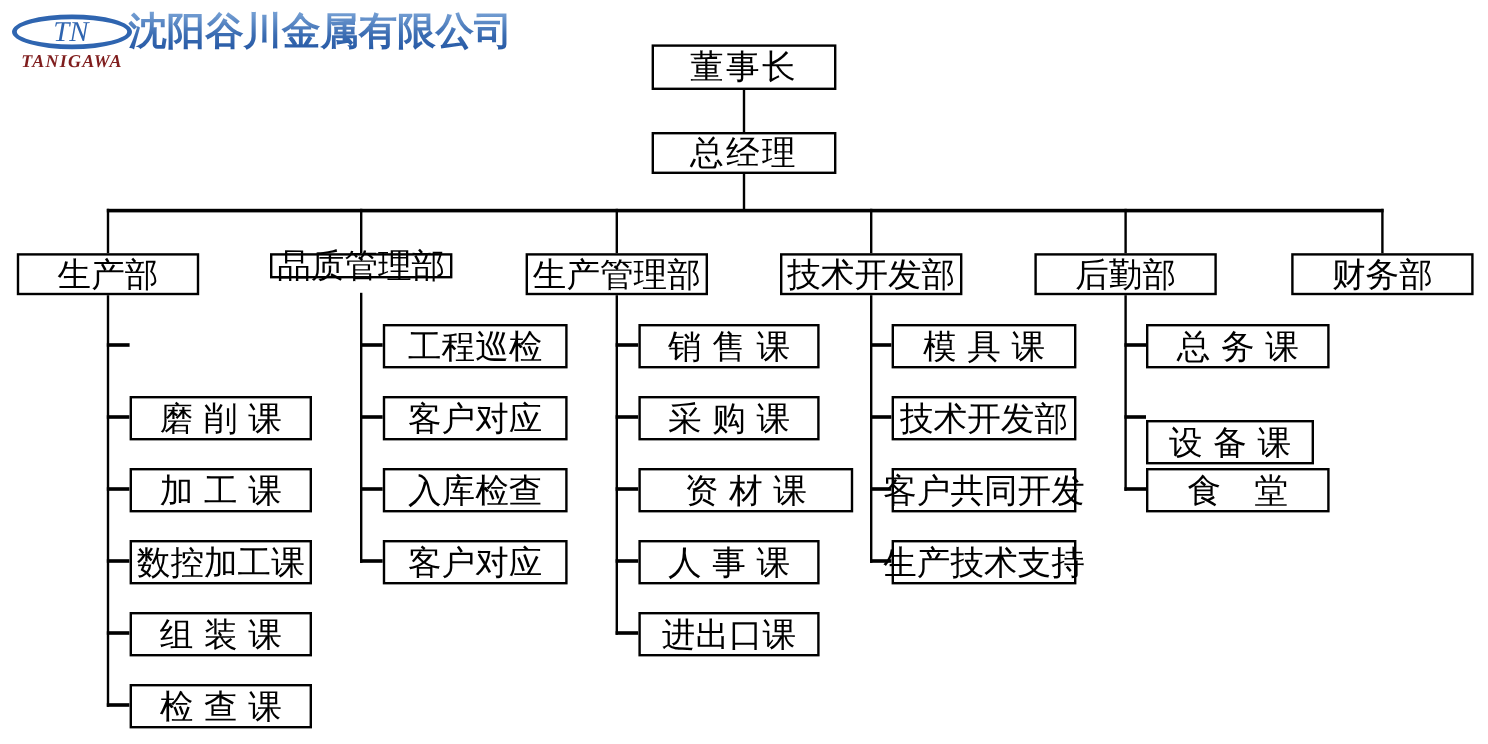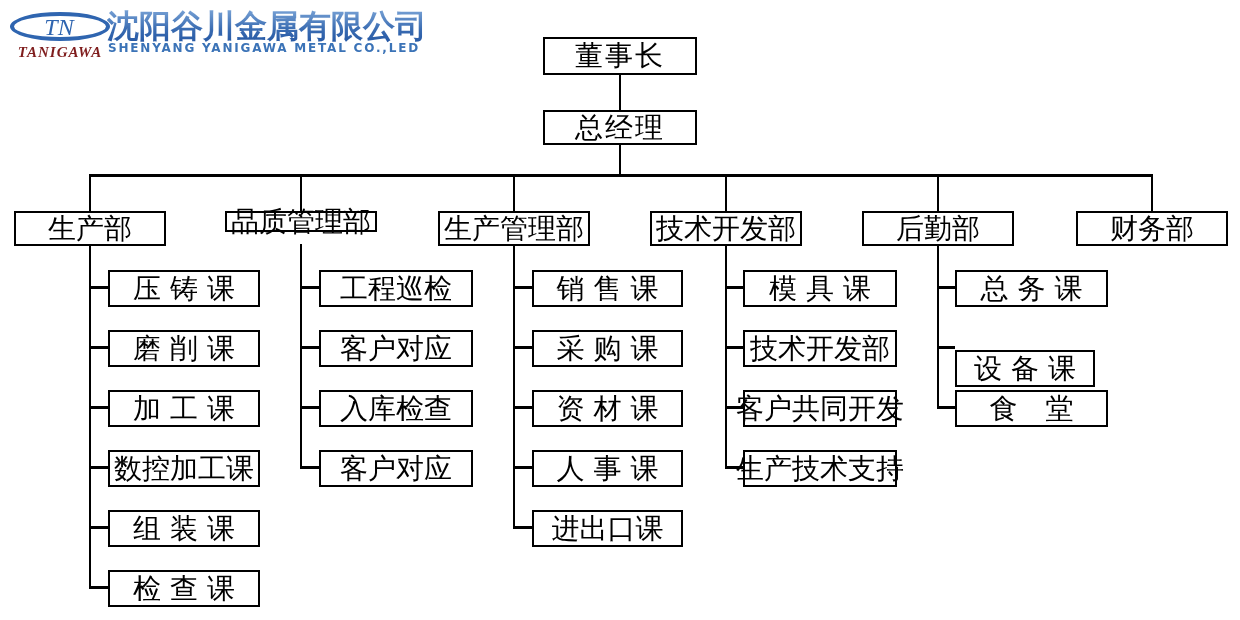--- a/index.html
+++ b/index.html
@@ -52,21 +52,20 @@
 </head>
 <body>
 
 <div class="canvas">
 
   <div class="logo-ellipse">
     <span class="logo-tn">TN</span>
   </div>
   <div class="logo-brand">TANIGAWA</div>
   <div class="company-cn">沈阳谷川金属有限公司</div>
-  <div class="company-en">SHENYANG YANIGAWA METAL CO.,LED</div>
 
   <div class="vline" style="left:619px;top:73px;height:39px"></div>
 
   <div class="vline" style="left:619px;top:143px;height:32px"></div>
 
   <div class="hline" style="left:89px;top:174px;width:1064px"></div>
 
   <div class="vline" style="left:89px;top:174px;height:39px"></div>
   <div class="vline" style="left:300px;top:174px;height:39px"></div>
   <div class="vline" style="left:513px;top:174px;height:39px"></div>
@@ -110,35 +109,34 @@
   <div class="box top" style="left:543px;top:37px;width:154px;height:38px">董事长</div>
   <div class="box top" style="left:543px;top:110px;width:154px;height:35px">总经理</div>
 
   <div class="box" style="left:14px;top:211px;width:152px;height:35px">生产部</div>
   <div class="box" style="left:225px;top:211px;width:152px;height:21px">品质管理部</div>
   <div class="box" style="left:438px;top:211px;width:152px;height:35px">生产管理部</div>
   <div class="box" style="left:650px;top:211px;width:152px;height:35px">技术开发部</div>
   <div class="box" style="left:862px;top:211px;width:152px;height:35px">后勤部</div>
   <div class="box" style="left:1076px;top:211px;width:152px;height:35px">财务部</div>
 
-  <div class="box" style="left:108px;top:270px;width:152px;height:37px">压 铸 课</div>
   <div class="box" style="left:108px;top:330px;width:152px;height:37px">磨 削 课</div>
   <div class="box" style="left:108px;top:390px;width:152px;height:37px">加 工 课</div>
   <div class="box" style="left:108px;top:450px;width:152px;height:37px">数控加工课</div>
   <div class="box" style="left:108px;top:510px;width:152px;height:37px">组 装 课</div>
   <div class="box" style="left:108px;top:570px;width:152px;height:37px">检 查 课</div>
 
   <div class="box" style="left:319px;top:270px;width:154px;height:37px">工程巡检</div>
   <div class="box" style="left:319px;top:330px;width:154px;height:37px">客户对应</div>
   <div class="box" style="left:319px;top:390px;width:154px;height:37px">入库检查</div>
   <div class="box" style="left:319px;top:450px;width:154px;height:37px">客户对应</div>
 
   <div class="box" style="left:532px;top:270px;width:151px;height:37px">销 售 课</div>
   <div class="box" style="left:532px;top:330px;width:151px;height:37px">采 购 课</div>
-  <div class="box" style="left:532px;top:390px;width:151px;height:37px">资 材 课</div>
+  <div class="box" style="left:532px;top:390px;width:179px;height:37px">资 材 课</div>
   <div class="box" style="left:532px;top:450px;width:151px;height:37px">人 事 课</div>
   <div class="box" style="left:532px;top:510px;width:151px;height:37px">进出口课</div>
 
   <div class="box" style="left:743px;top:270px;width:154px;height:37px">模 具 课</div>
   <div class="box" style="left:743px;top:330px;width:154px;height:37px">技术开发部</div>
   <div class="box" style="left:743px;top:390px;width:154px;height:37px">客户共同开发</div>
   <div class="box" style="left:743px;top:450px;width:154px;height:37px">生产技术支持</div>
 
   <div class="box" style="left:955px;top:270px;width:153px;height:37px">总 务 课</div>
   <div class="box" style="left:955px;top:350px;width:140px;height:37px">设 备 课</div>

